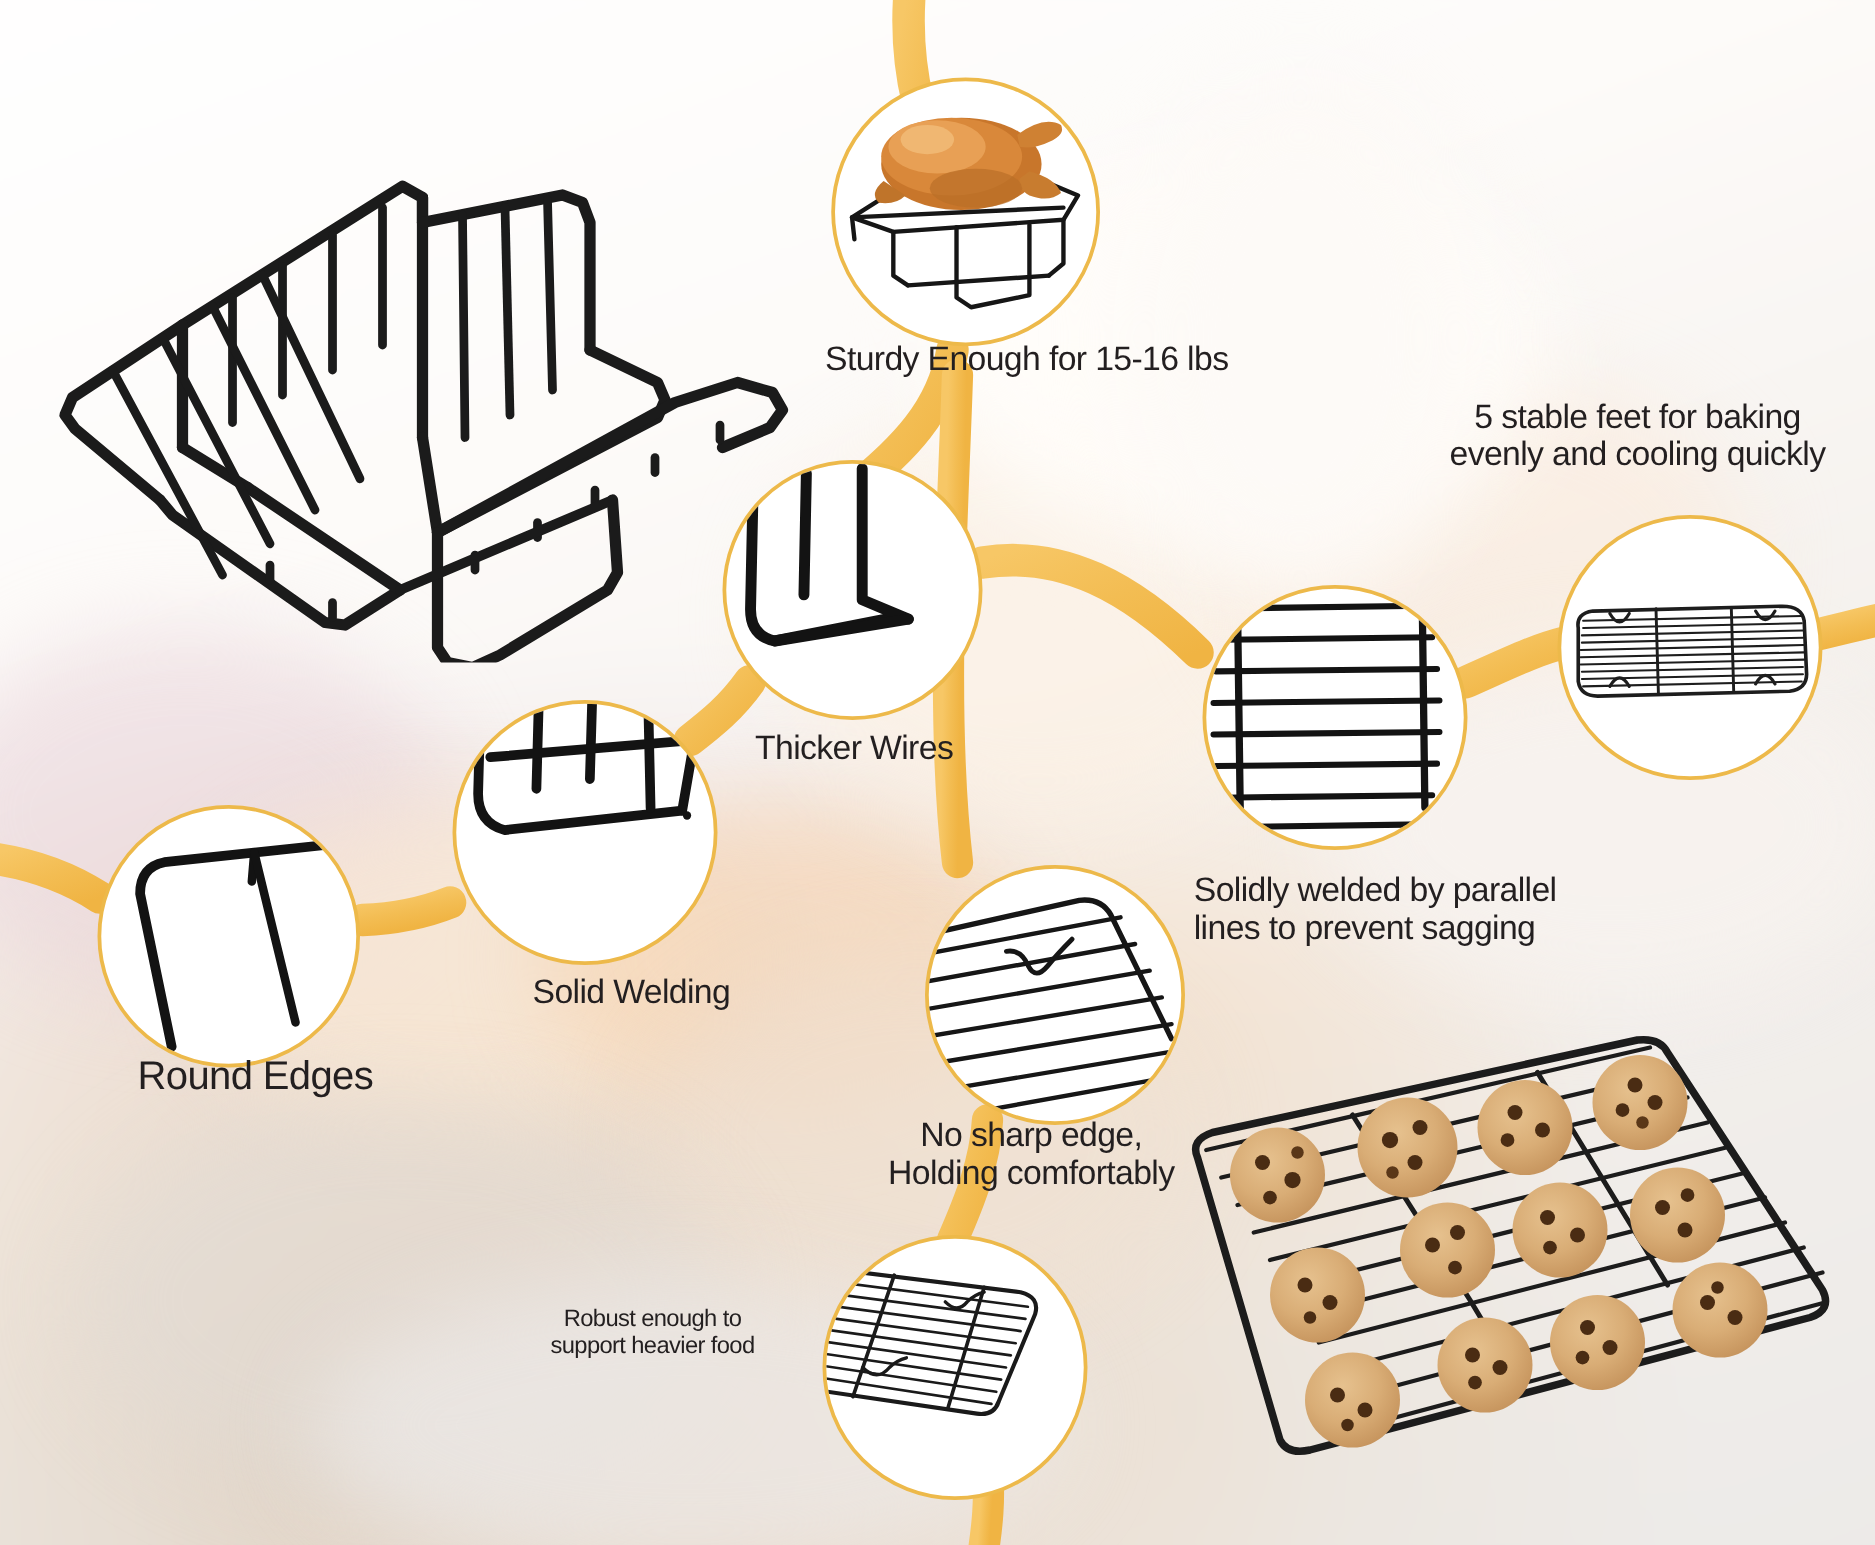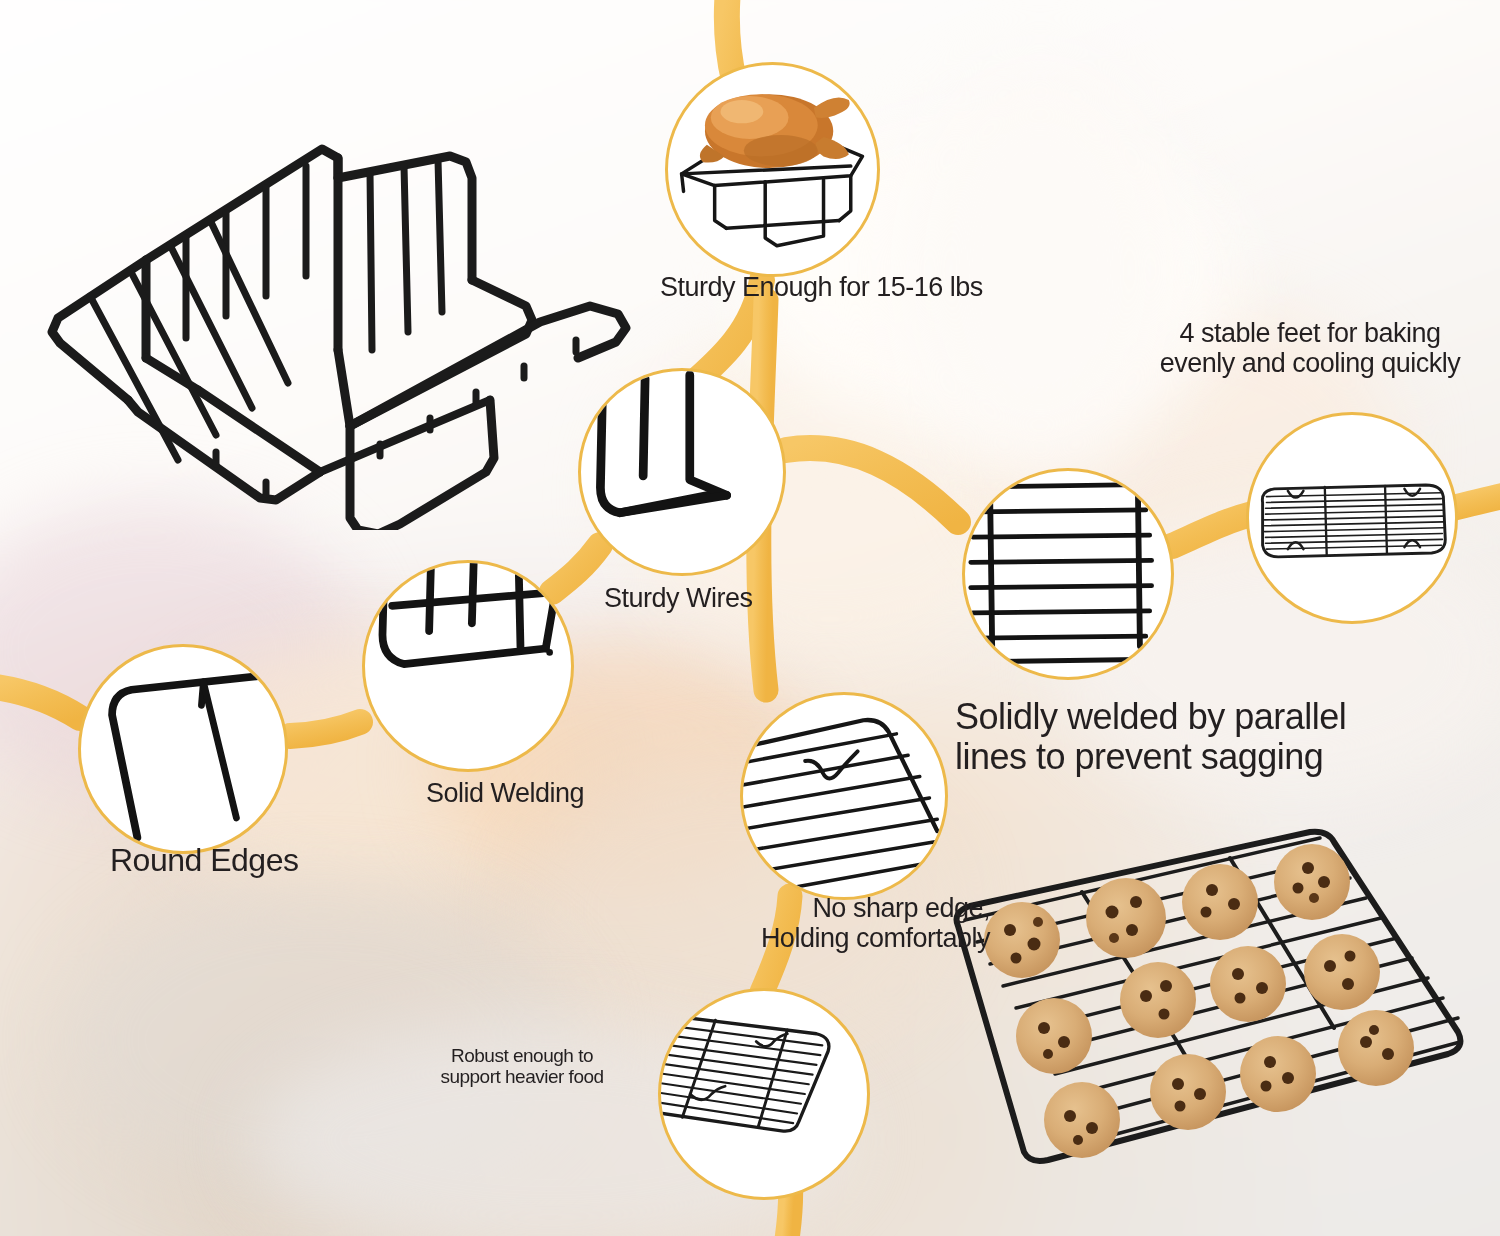--- a/index.html
+++ b/index.html
@@ -329,21 +329,21 @@
   <div class="bubble" style="left:578px;top:368px;width:208px;height:208px;">
     <svg class="art" viewBox="0 0 208 208">
       <g fill="none" stroke="#131313" stroke-linecap="round" stroke-linejoin="round">
         <path d="M 22 26 L 20 120 Q 20 142 40 146 L 142 126" stroke-width="9"></path>
         <path d="M 66 8 L 64 108" stroke-width="9"></path>
         <path d="M 112 4 L 112 112 L 150 128" stroke-width="9"></path>
         <path d="M 40 146 L 150 128" stroke-width="9"></path>
       </g>
     </svg>
   </div>
-  <div class="cap" style="left:604px;top:583px;width:300px;font-size:27px;">Sturdy Wires</div>
+  <div class="cap" style="left:604px;top:583px;width:300px;font-size:27px;">Thicker Wires</div>
 
   <div class="bubble" style="left:362px;top:560px;width:212px;height:212px;">
     <svg class="art" viewBox="0 0 212 212">
       <g fill="none" stroke="#131313" stroke-linecap="round" stroke-linejoin="round">
         <path d="M 20 2 L 18 74 Q 18 98 40 104 L 186 88" stroke-width="8"></path>
         <path d="M 68 -4 L 66 70" stroke-width="8"></path>
         <path d="M 112 -6 L 110 62" stroke-width="8"></path>
         <path d="M 158 -4 L 160 86" stroke-width="8"></path>
         <path d="M 28 44 L 196 30" stroke-width="8"></path>
         <path d="M 186 88 L 196 30" stroke-width="8"></path>
@@ -375,21 +375,21 @@
         <path d="M 8 146 L 190 144"></path>
         <path d="M 12 172 L 186 170"></path>
         <path d="M 36 196 L 180 194"></path>
       </g>
       <g fill="none" stroke="#131313" stroke-linecap="round" stroke-width="6">
         <path d="M 26 34 L 28 184"></path>
         <path d="M 178 24 L 180 180"></path>
       </g>
     </svg>
   </div>
-  <div class="cap" style="left:955px;top:697px;width:340px;font-size:36px;text-align:left;">Solidly welded by parallel
+  <div class="cap" style="left:955px;top:697px;width:340px;font-size:27px;text-align:left;">Solidly welded by parallel
 lines to prevent sagging</div>
 
   <div class="bubble" style="left:1246px;top:412px;width:212px;height:212px;">
     <svg class="art" viewBox="0 0 212 212">
       <g fill="none" stroke="#1d1d1d" stroke-linecap="round" stroke-linejoin="round">
         <path d="M 14 90 Q 12 78 26 76 L 182 72 Q 198 72 200 84 L 202 128 Q 202 140 188 142 L 30 146 Q 16 146 14 134 Z" stroke-width="3"></path>
         <g stroke-width="1.7">
           <path d="M 18 84 L 198 80"></path>
           <path d="M 18 90 L 198 86"></path>
           <path d="M 17 96 L 199 92"></path>
@@ -408,42 +408,42 @@
 
         <g stroke-width="2.6">
           <path d="M 40 78 Q 48 92 56 78"></path>
           <path d="M 160 76 Q 168 90 176 76"></path>
           <path d="M 40 138 Q 48 124 56 138"></path>
           <path d="M 160 136 Q 168 122 176 136"></path>
         </g>
       </g>
     </svg>
   </div>
-  <div class="cap" style="left:1125px;top:318px;width:370px;font-size:27px;text-align:center;">4 stable feet for baking
+  <div class="cap" style="left:1125px;top:318px;width:370px;font-size:27px;text-align:center;">5 stable feet for baking
 evenly and cooling quickly</div>
 
   <div class="bubble" style="left:740px;top:692px;width:208px;height:208px;">
     <svg class="art" viewBox="0 0 208 208">
       <g fill="none" stroke="#161616" stroke-linecap="round" stroke-linejoin="round">
         <path d="M -10 56 L 124 26 Q 142 24 150 38 L 200 140" stroke-width="4.4"></path>
         <g stroke-width="3.6">
           <path d="M -12 72 L 158 40"></path>
           <path d="M -8 94 L 170 62"></path>
           <path d="M -4 116 L 182 84"></path>
           <path d="M 0 138 L 192 106"></path>
           <path d="M 6 160 L 200 128"></path>
           <path d="M 14 182 L 204 150"></path>
           <path d="M 30 202 L 196 172"></path>
         </g>
 
         <path d="M 64 68 Q 76 66 82 80 Q 88 92 98 80 Q 106 70 118 58" stroke-width="4"></path>
       </g>
     </svg>
   </div>
-  <div class="cap" style="left:660px;top:893px;width:330px;font-size:27px;text-align:right;">No sharp edge,
+  <div class="cap" style="left:660px;top:893px;width:330px;font-size:27px;text-align:center;">No sharp edge,
 Holding comfortably</div>
 
   <div class="bubble" style="left:658px;top:988px;width:212px;height:212px;">
     <svg class="art" viewBox="0 0 212 212">
       <g fill="none" stroke="#1a1a1a" stroke-linecap="round" stroke-linejoin="round">
         <path d="M -18 22 L 160 44 Q 176 48 172 62 L 142 134 Q 138 146 124 144 L -26 122" stroke-width="3.4"></path>
         <g stroke-width="2.2">
           <path d="M -20 32 L 166 56"></path>
           <path d="M -20 42 L 164 66"></path>
           <path d="M -20 52 L 160 76"></path>

